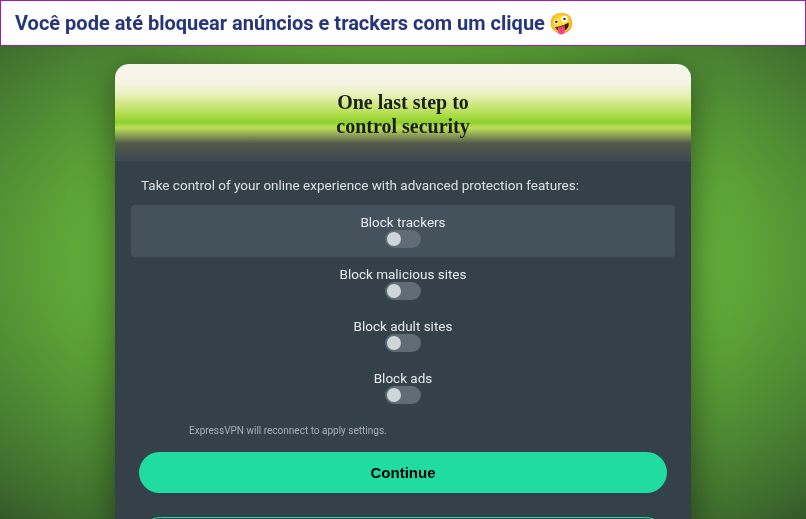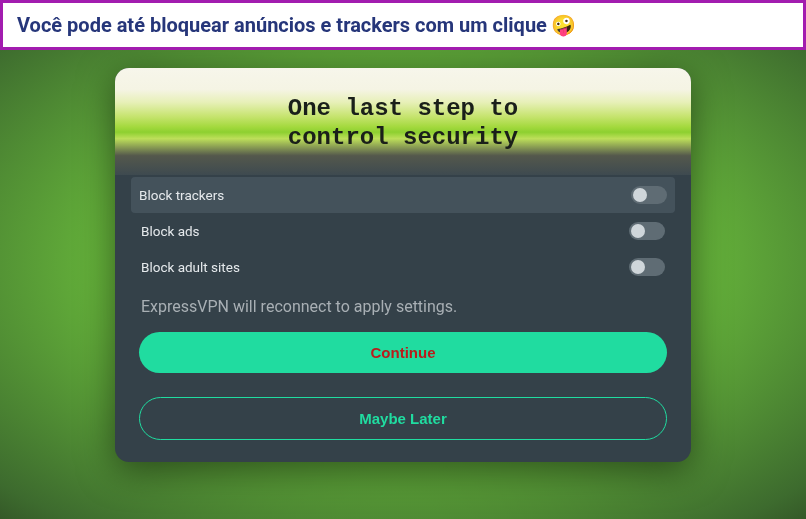--- a/index.html
+++ b/index.html
@@ -4,21 +4,21 @@
   <style>
     * { box-sizing: border-box; margin: 0; padding: 0; }
     body {
       width: 806px;
       height: 519px;
       font-family: -apple-system, BlinkMacSystemFont, "Segoe UI", Roboto, sans-serif;
       overflow: hidden;
       background: #fff;
     }
     .banner {
-      border: 3px solid #a21caf;
+      border: 1px solid #a21caf;
       padding: 10px 14px;
       font-size: 20px;
       font-weight: 700;
       color: #26367a;
       background: #fff;
     }
     .backdrop {
       position: relative;
       width: 100%;
       height: calc(100% - 44px);
@@ -61,40 +61,41 @@
     }
     .dialog-header {
       padding: 26px 20px 22px;
       text-align: center;
       background: linear-gradient(180deg,
         #f7f6eb 0%, #f5f4e4 20%, #e7f0b8 32%,
         #c7e470 45%, #a4d93e 55%, #8dd030 60%,
         #bddf5a 66%, #54584c 82%, #3e4a50 100%);
     }
     .dialog-header h1 {
-      font-family: Liberation Mono, monospace;
+      font-family: Liberation Serif, serif;
       font-weight: 600;
-      font-size: 24px;
+      font-size: 20px;
       line-height: 1.22;
       color: #1a1f1a;
     }
     .dialog-body {
       padding: 2px 24px 22px;
       color: #e3e7ea;
       font-size: 13.5px;
     }
     .desc {
       padding: 14px 2px 12px;
       color: #dce0e3;
     }
     .toggle-row {
       display: flex;
       justify-content: space-between;
       align-items: center;
       padding: 9px 2px;
+      flex-direction: column;
     }
     .toggle-row.highlight {
       background: #44525b;
       border-radius: 4px;
       padding: 9px 8px;
       margin: 0 -8px;
     }
     .toggle-label { color: #e5e9ec; }
     .switch {
       width: 36px;
@@ -109,38 +110,39 @@
       content: "";
       position: absolute;
       width: 14px;
       height: 14px;
       background: #cfd6da;
       border-radius: 50%;
       top: 2px;
       left: 2px;
     }
     .note {
-      font-size: 16px;
+      font-size: 10px;
       color: #a8afb4;
       padding: 12px 2px 16px;
+      margin-left: 48px;
     }
     .btn {
       display: block;
       width: 100%;
       border-radius: 24px;
       padding: 12px 0;
       font-size: 15px;
       font-weight: 600;
       text-align: center;
       cursor: pointer;
       border: none;
     }
     .btn-primary {
       background: #20dca0;
-      color: #b91c1c;
+      color: #000000;
       margin-bottom: 8px;
     }
     .btn-secondary {
       background: transparent;
       border: 1.5px solid #20dca0;
       color: #20dca0;
       margin-top: 24px;
     }
   </style>
 </head>
@@ -159,31 +161,36 @@
   </div>
 
   <div class="dialog">
     <div class="dialog-header">
       <h1>
         <span>One last step to</span><br>
         <span>control security</span>
       </h1>
     </div>
     <div class="dialog-body">
+      <div class="desc">Take control of your online experience with advanced protection features:</div>
 
       <div class="toggle-row highlight">
         <span class="toggle-label">Block trackers</span>
         <div class="switch"></div>
       </div>
       <div class="toggle-row">
-        <span class="toggle-label">Block ads</span>
+        <span class="toggle-label">Block malicious sites</span>
         <div class="switch"></div>
       </div>
       <div class="toggle-row">
         <span class="toggle-label">Block adult sites</span>
+        <div class="switch"></div>
+      </div>
+      <div class="toggle-row">
+        <span class="toggle-label">Block ads</span>
         <div class="switch"></div>
       </div>
 
       <div class="note">ExpressVPN will reconnect to apply settings.</div>
 
       <button class="btn btn-primary">Continue</button>
       <button class="btn btn-secondary">Maybe Later</button>
     </div>
   </div>
 </div>

